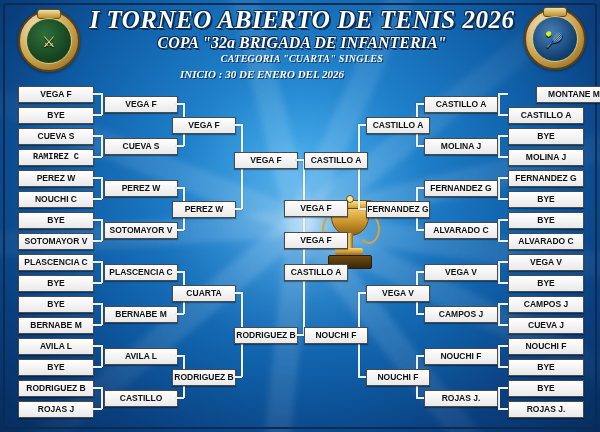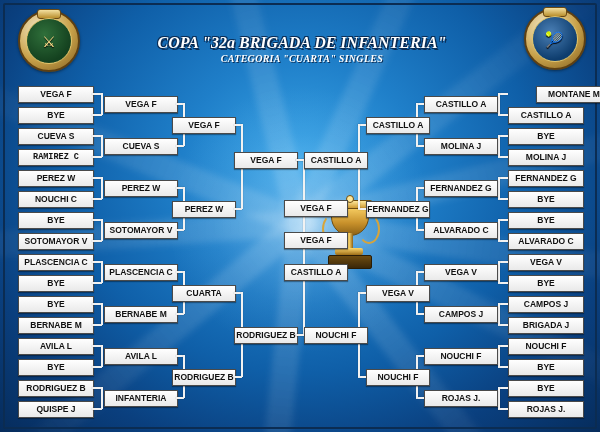--- a/index.html
+++ b/index.html
@@ -119,22 +119,24 @@
   <div class="crest left">
     <div class="cap"></div>
       <div class="inner"></div>
       <div class="mark">⚔</div>
   </div>
   <div class="crest right">
     <div class="cap"></div>
       <div class="inner"></div>
       <div class="mark">🎾</div>
   </div>
+  <div class="title">I TORNEO ABIERTO DE TENIS 2026</div>
   <div class="subtitle">COPA "32a BRIGADA DE INFANTERIA"</div>
   <div class="cat">CATEGORIA "CUARTA" SINGLES</div>
+  <div class="start">INICIO : 30 DE ENERO DEL 2026</div>
 </div>
 
 <div class="trophy">
   <div class="hl"></div>
     <div class="hr"></div>
   <div class="cup"></div>
     <div class="lid"></div>
     <div class="knob"></div>
   <div class="stem"></div>
     <div class="base1"></div>
@@ -151,21 +153,21 @@
   <div class="slot" style="left:18px;top:191px;width:74px;">NOUCHI C</div>
   <div class="slot" style="left:18px;top:212px;width:74px;">BYE</div>
   <div class="slot" style="left:18px;top:233px;width:74px;">SOTOMAYOR V</div>
   <div class="slot" style="left:18px;top:254px;width:74px;">PLASCENCIA C</div>
   <div class="slot" style="left:18px;top:275px;width:74px;">BYE</div>
   <div class="slot" style="left:18px;top:296px;width:74px;">BYE</div>
   <div class="slot" style="left:18px;top:317px;width:74px;">BERNABE M</div>
   <div class="slot" style="left:18px;top:338px;width:74px;">AVILA L</div>
   <div class="slot" style="left:18px;top:359px;width:74px;">BYE</div>
   <div class="slot" style="left:18px;top:380px;width:74px;">RODRIGUEZ B</div>
-  <div class="slot" style="left:18px;top:401px;width:74px;">QUISPE J</div>
+  <div class="slot" style="left:18px;top:401px;width:74px;">ROJAS J</div>
 
   <div class="ln lnh" style="left:92px;top:93px;width:10px;"></div>
   <div class="ln lnh" style="left:92px;top:114px;width:10px;"></div>
   <div class="ln lnv" style="left:101px;top:93px;height:22px;"></div>
   <div class="ln lnh" style="left:92px;top:135px;width:10px;"></div>
   <div class="ln lnh" style="left:92px;top:156px;width:10px;"></div>
   <div class="ln lnv" style="left:101px;top:135px;height:22px;"></div>
   <div class="ln lnh" style="left:92px;top:177px;width:10px;"></div>
   <div class="ln lnh" style="left:92px;top:198px;width:10px;"></div>
   <div class="ln lnv" style="left:101px;top:177px;height:22px;"></div>
@@ -185,21 +187,21 @@
   <div class="ln lnh" style="left:92px;top:408px;width:10px;"></div>
   <div class="ln lnv" style="left:101px;top:387px;height:22px;"></div>
 
   <div class="slot" style="left:104px;top:96px;width:72px;">VEGA F</div>
   <div class="slot" style="left:104px;top:138px;width:72px;">CUEVA S</div>
   <div class="slot" style="left:104px;top:180px;width:72px;">PEREZ W</div>
   <div class="slot" style="left:104px;top:222px;width:72px;">SOTOMAYOR V</div>
   <div class="slot" style="left:104px;top:264px;width:72px;">PLASCENCIA C</div>
   <div class="slot" style="left:104px;top:306px;width:72px;">BERNABE M</div>
   <div class="slot" style="left:104px;top:348px;width:72px;">AVILA L</div>
-  <div class="slot" style="left:104px;top:390px;width:72px;">INFANTERIA</div>
+  <div class="slot" style="left:104px;top:390px;width:72px;">CASTILLO</div>
 
   <div class="ln lnh" style="left:176px;top:103px;width:8px;"></div>
   <div class="ln lnh" style="left:176px;top:145px;width:8px;"></div>
   <div class="ln lnv" style="left:183px;top:103px;height:43px;"></div>
   <div class="ln lnh" style="left:176px;top:187px;width:8px;"></div>
   <div class="ln lnh" style="left:176px;top:229px;width:8px;"></div>
   <div class="ln lnv" style="left:183px;top:187px;height:43px;"></div>
   <div class="ln lnh" style="left:176px;top:271px;width:8px;"></div>
   <div class="ln lnh" style="left:176px;top:313px;width:8px;"></div>
   <div class="ln lnv" style="left:183px;top:271px;height:43px;"></div>
@@ -237,21 +239,21 @@
   <div class="slot" style="left:508px;top:107px;width:74px;">CASTILLO A</div>
   <div class="slot" style="left:508px;top:128px;width:74px;">BYE</div>
   <div class="slot" style="left:508px;top:149px;width:74px;">MOLINA J</div>
   <div class="slot" style="left:508px;top:170px;width:74px;">FERNANDEZ G</div>
   <div class="slot" style="left:508px;top:191px;width:74px;">BYE</div>
   <div class="slot" style="left:508px;top:212px;width:74px;">BYE</div>
   <div class="slot" style="left:508px;top:233px;width:74px;">ALVARADO C</div>
   <div class="slot" style="left:508px;top:254px;width:74px;">VEGA V</div>
   <div class="slot" style="left:508px;top:275px;width:74px;">BYE</div>
   <div class="slot" style="left:508px;top:296px;width:74px;">CAMPOS J</div>
-  <div class="slot" style="left:508px;top:317px;width:74px;">BRIGADA J</div>
+  <div class="slot" style="left:508px;top:317px;width:74px;">CUEVA J</div>
   <div class="slot" style="left:508px;top:338px;width:74px;">NOUCHI F</div>
   <div class="slot" style="left:508px;top:359px;width:74px;">BYE</div>
   <div class="slot" style="left:508px;top:380px;width:74px;">BYE</div>
   <div class="slot" style="left:508px;top:401px;width:74px;">ROJAS J.</div>
 
   <div class="ln lnh" style="left:498px;top:93px;width:10px;"></div>
   <div class="ln lnh" style="left:498px;top:114px;width:10px;"></div>
   <div class="ln lnv" style="left:498px;top:93px;height:22px;"></div>
   <div class="ln lnh" style="left:498px;top:135px;width:10px;"></div>
   <div class="ln lnh" style="left:498px;top:156px;width:10px;"></div>

